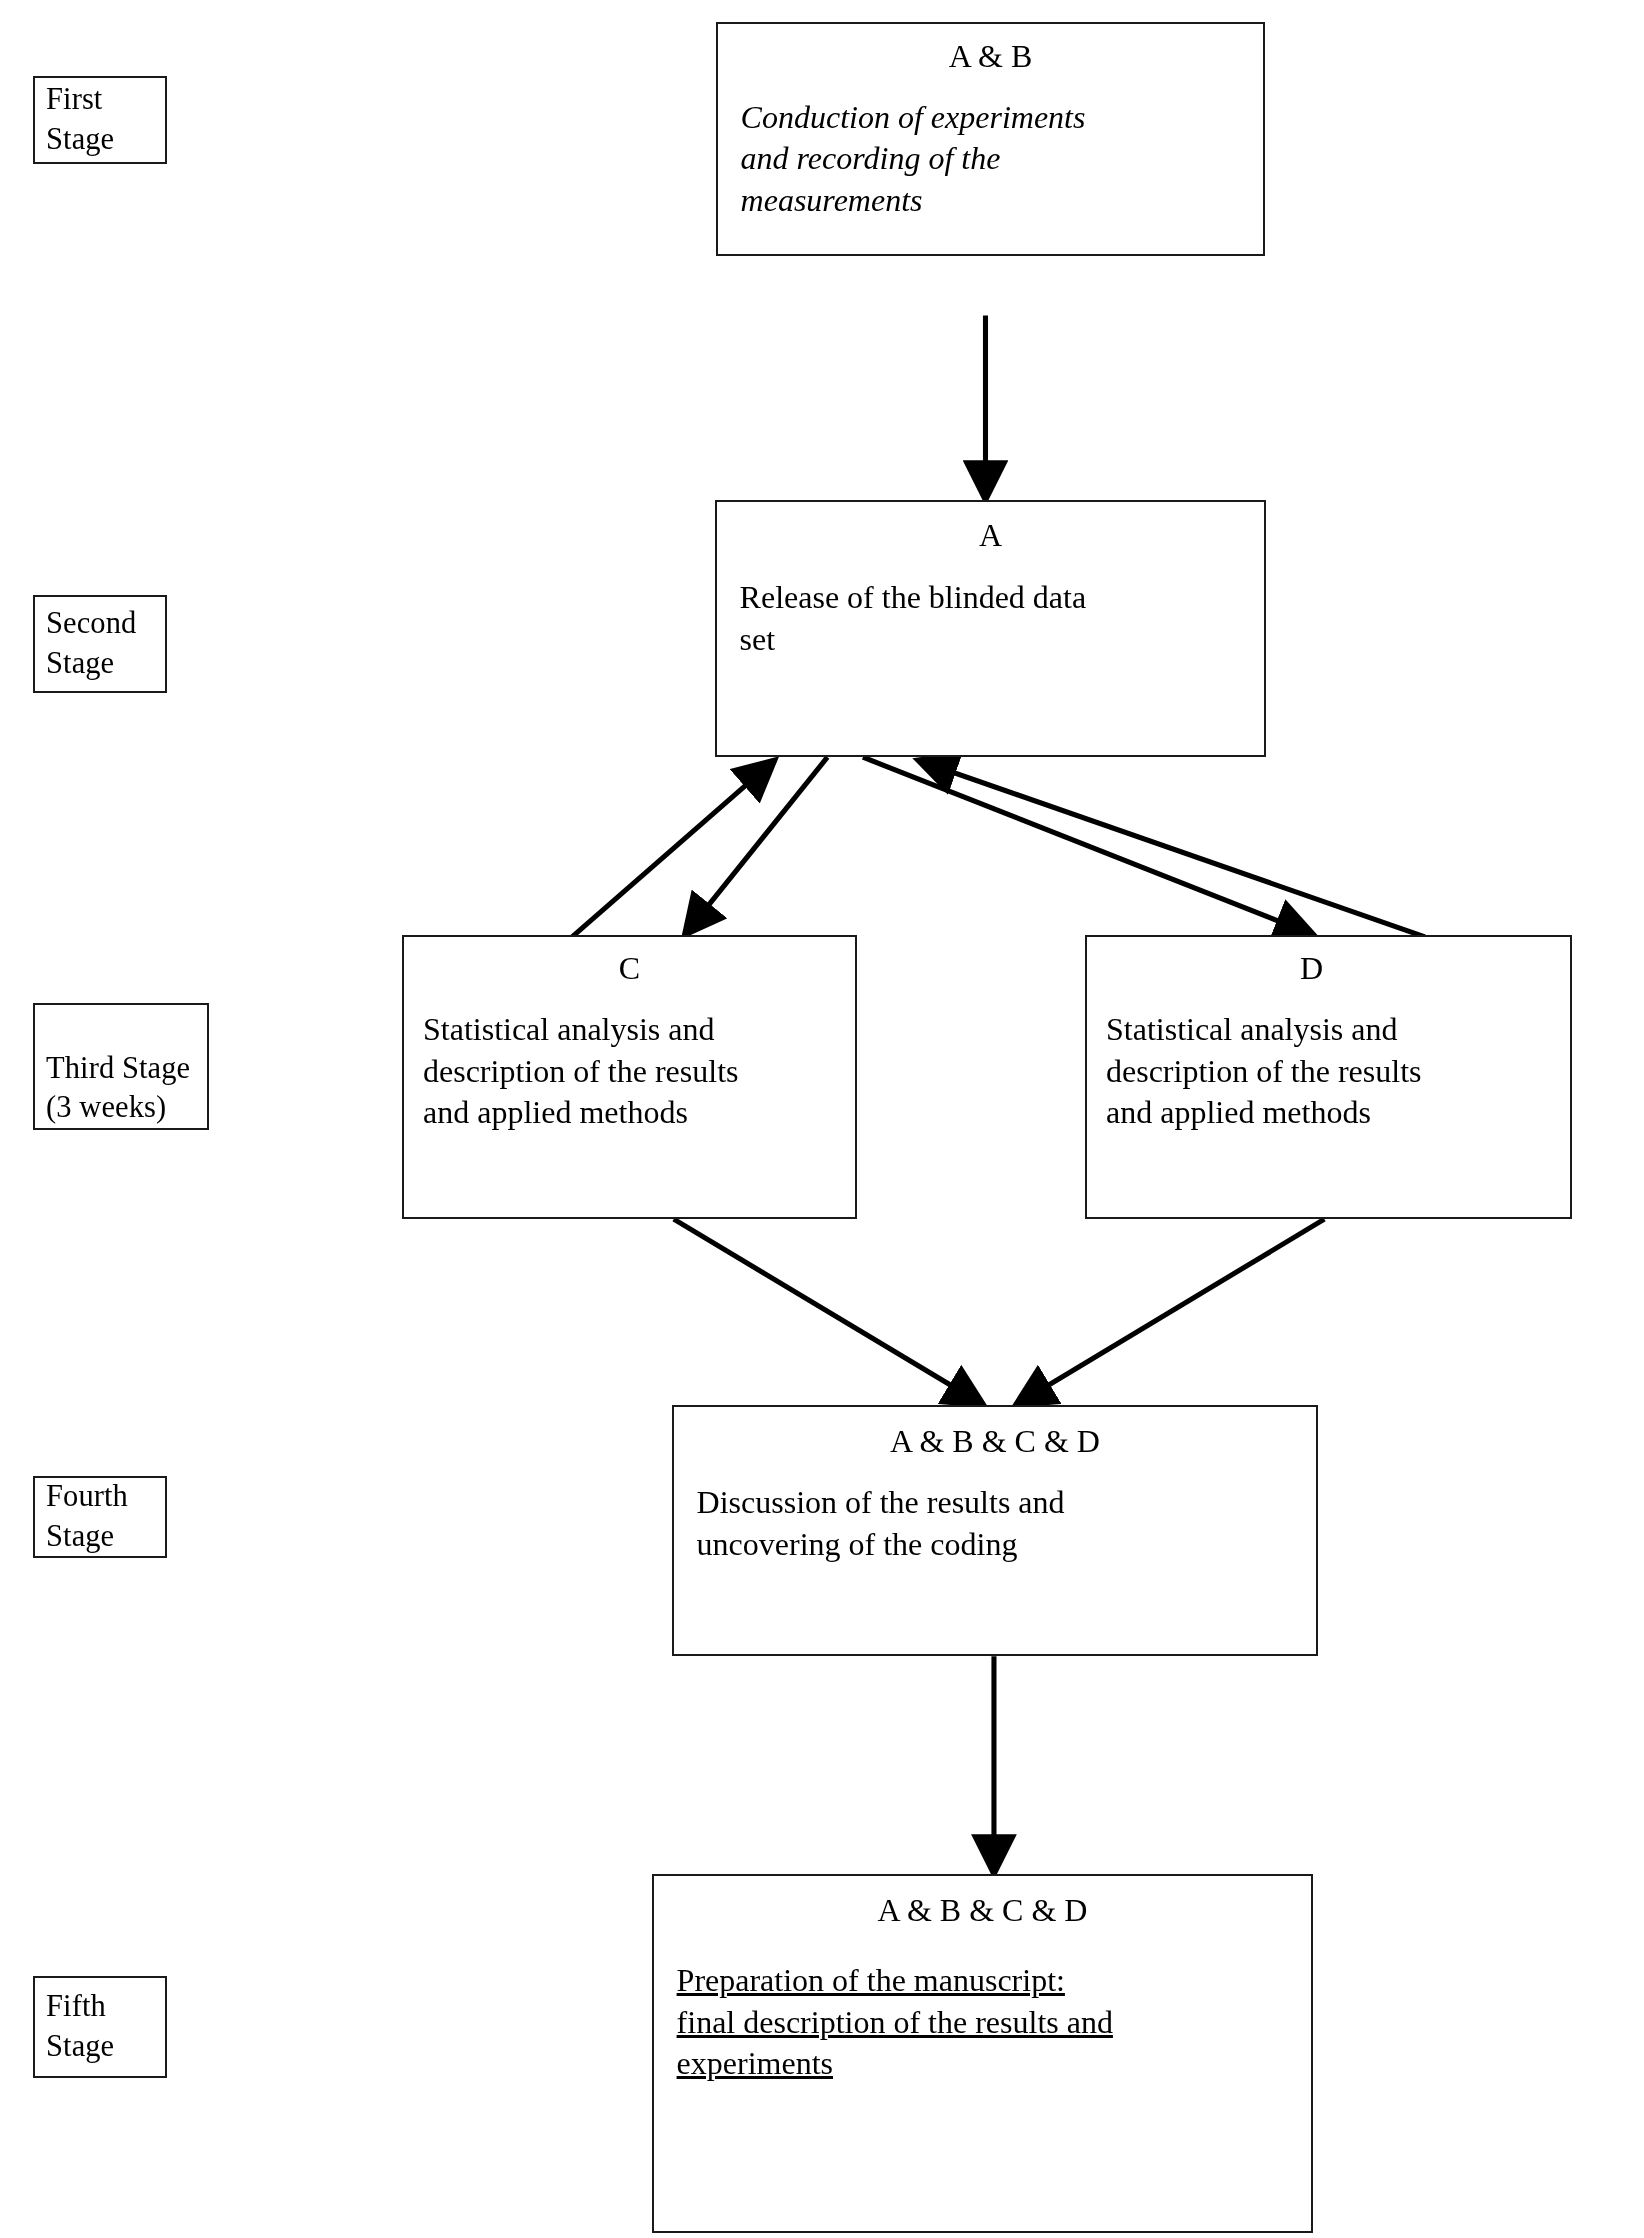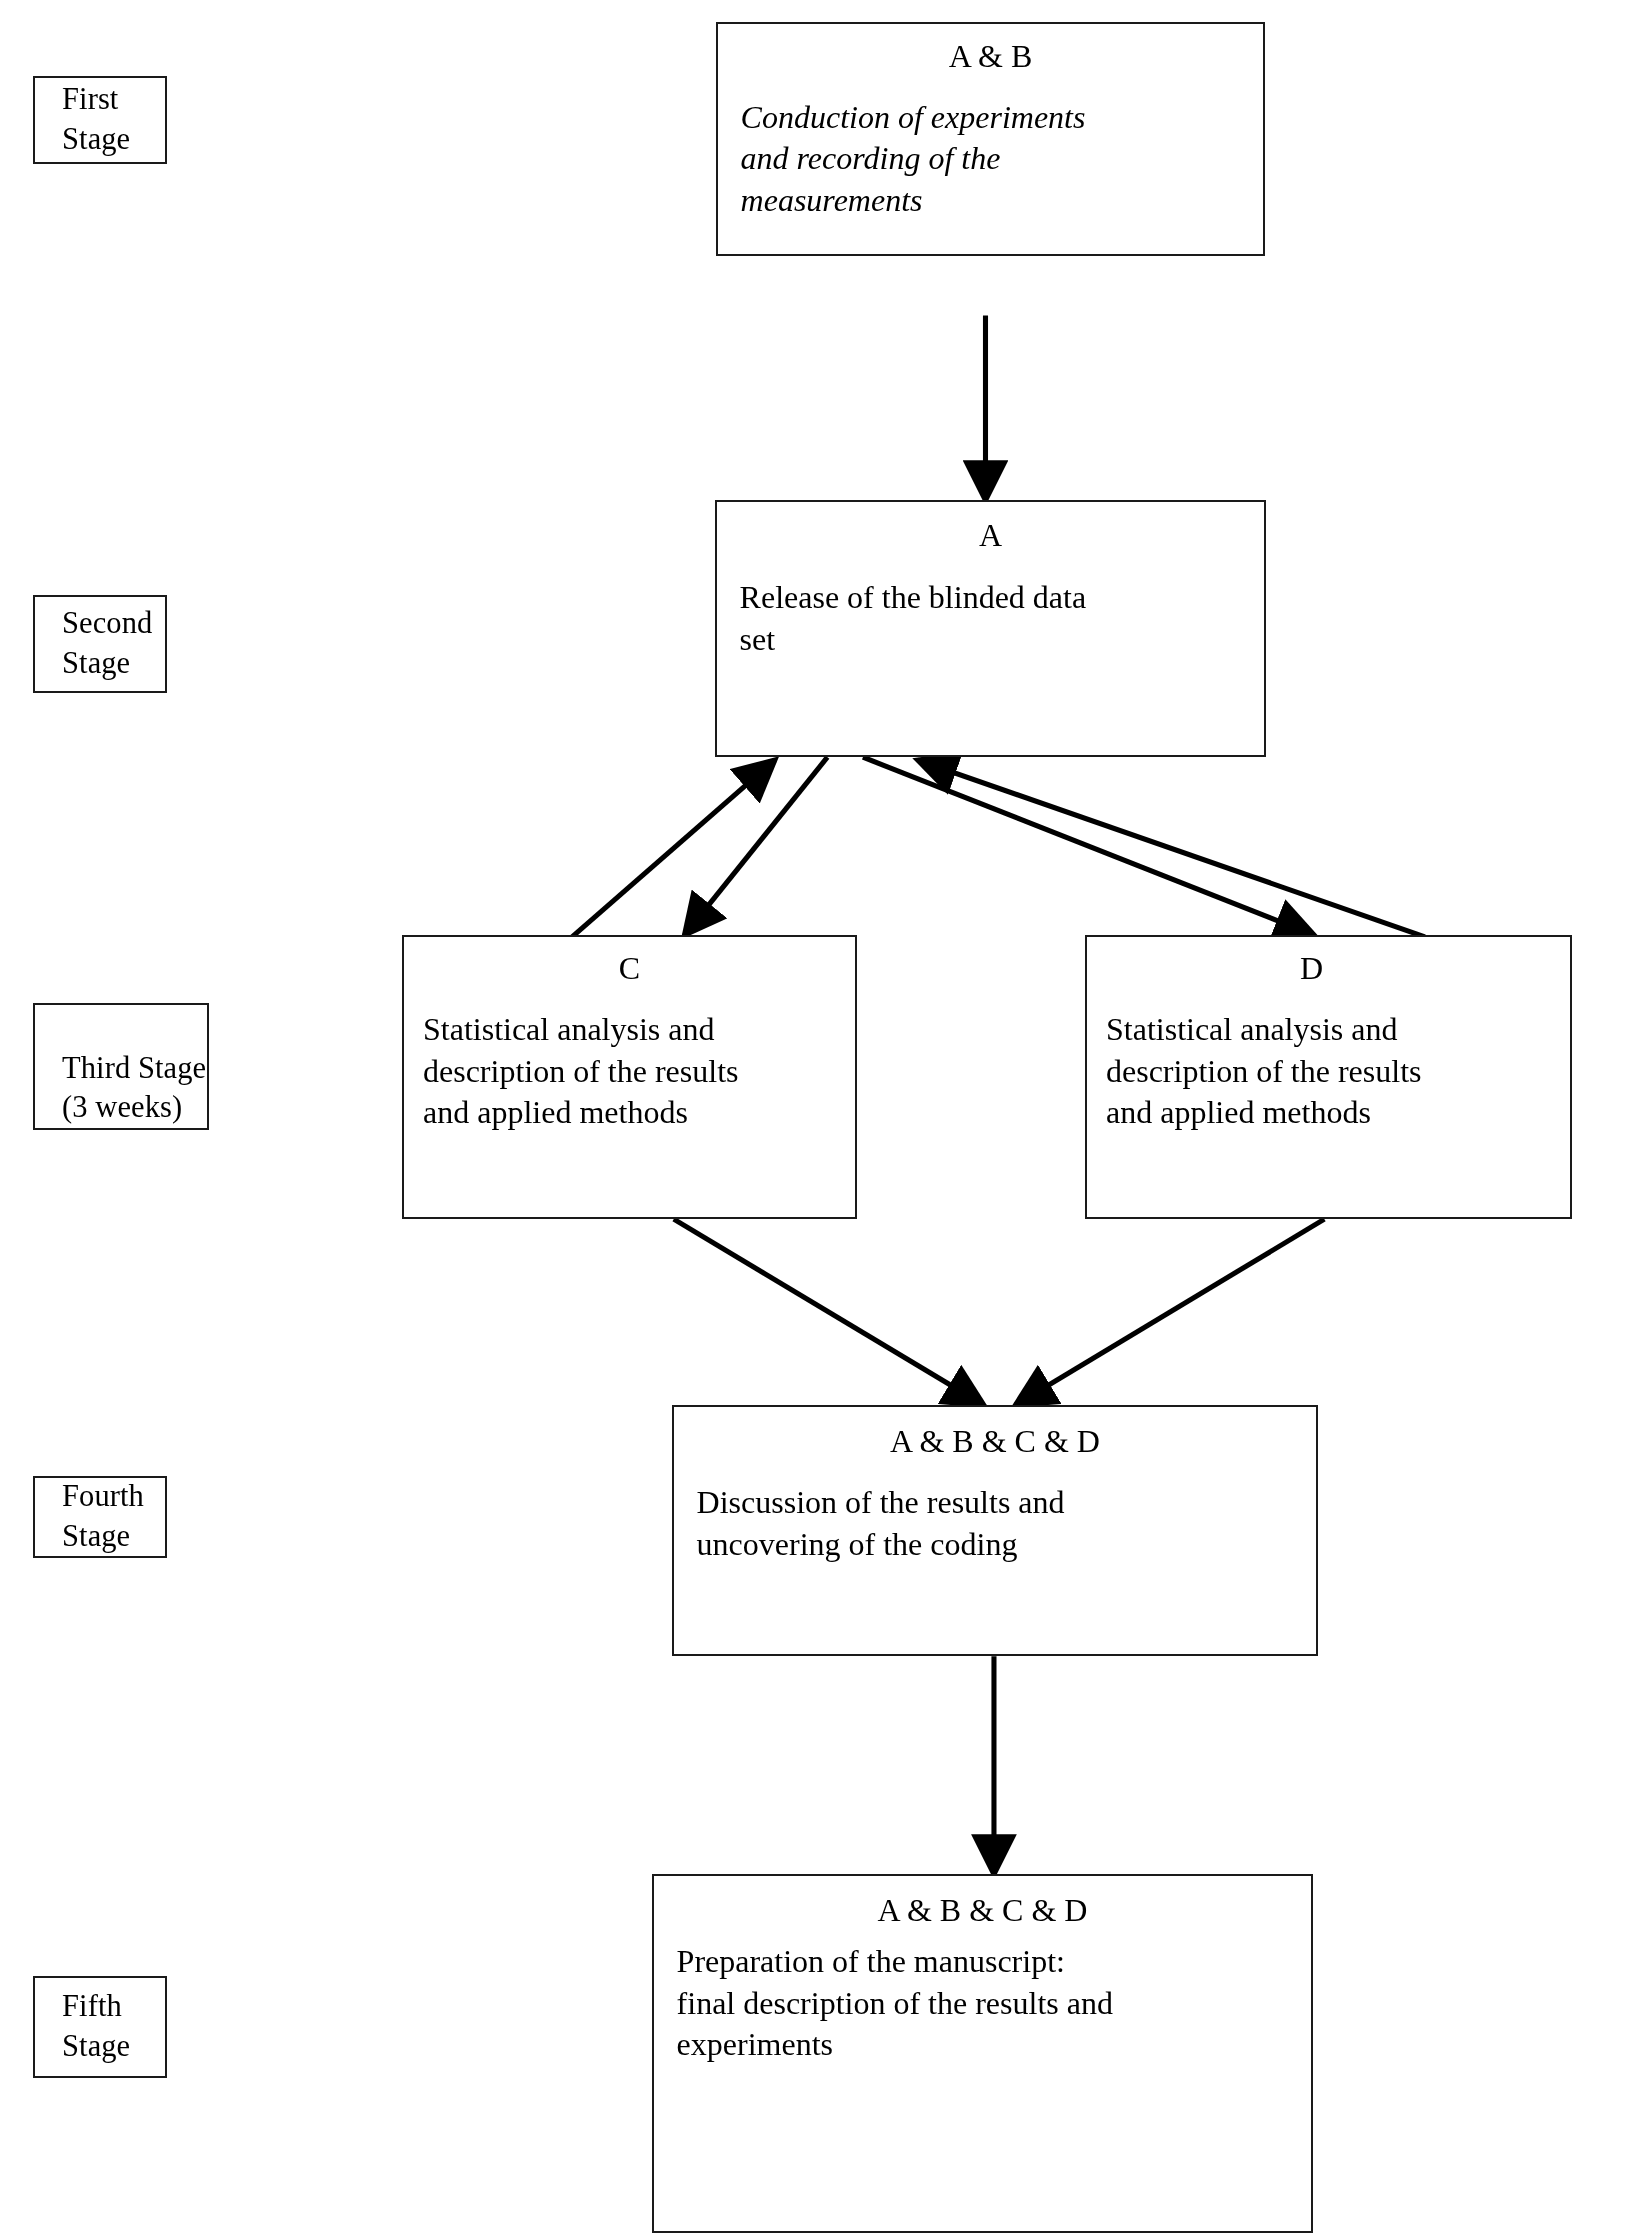--- a/index.html
+++ b/index.html
@@ -17,21 +17,21 @@
     overflow: hidden;
   }
   .stage-label {
     position: absolute;
     box-sizing: border-box;
     border: 2.8px solid #1a1a1a;
     background: #ffffff;
     display: flex;
     flex-direction: column;
     justify-content: center;
-    padding-left: 27px;
+    padding-left: 11px;
     font-size: 30.5px;
     line-height: 1.30;
     letter-spacing: 0.1px;
   }
   .node-box {
     position: absolute;
     box-sizing: border-box;
     border: 2.8px solid #1a1a1a;
     background: #ffffff;
   }
@@ -168,21 +168,21 @@
   <div class="node-box" style="left:672px; top:1405px; width:646px; height:251px;">
     <div class="node-head" style="top:14.7px;">A &amp; B &amp; C &amp; D</div>
     <div class="node-body" style="top:75px; left:22.6px; right:11.3px;">
       <span>Discussion of the results and</span>
       <span>uncovering of the coding</span>
     </div>
   </div>
 
   <div class="node-box" style="left:652px; top:1874px; width:661px; height:359px;">
     <div class="node-head" style="top:14.7px;">A &amp; B &amp; C &amp; D</div>
-    <div class="node-body" style="top:65px; left:22.6px; right:9px;">
+    <div class="node-body" style="top:84px; left:22.6px; right:9px;text-decoration:underline;">
       <span>Preparation of the manuscript:</span>
       <span>final description of the results and</span>
       <span>experiments</span>
     </div>
   </div>
 
 </div>
 
 
 </body></html>

